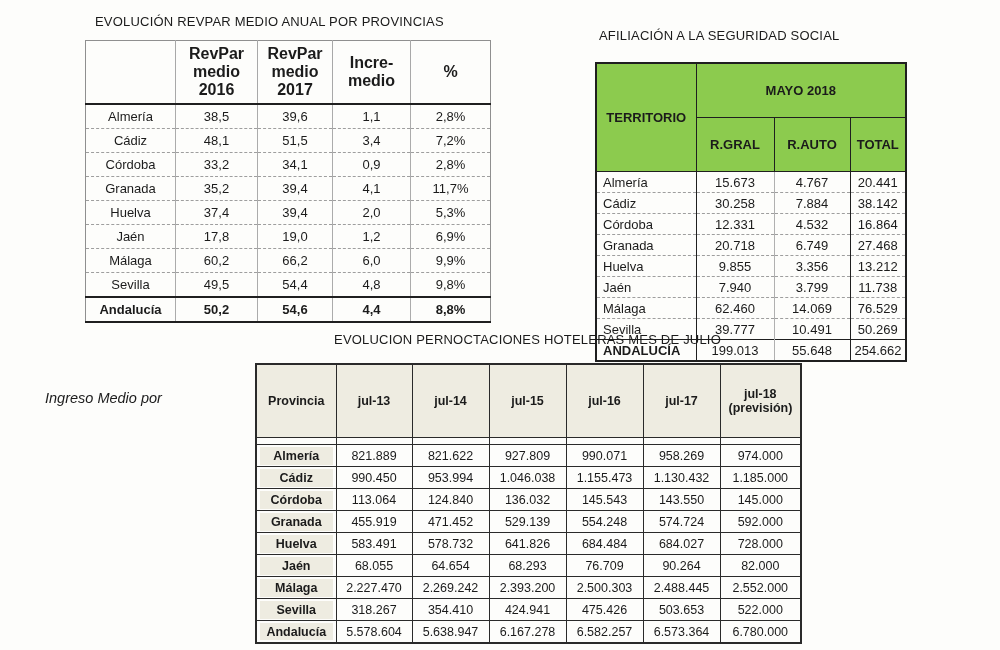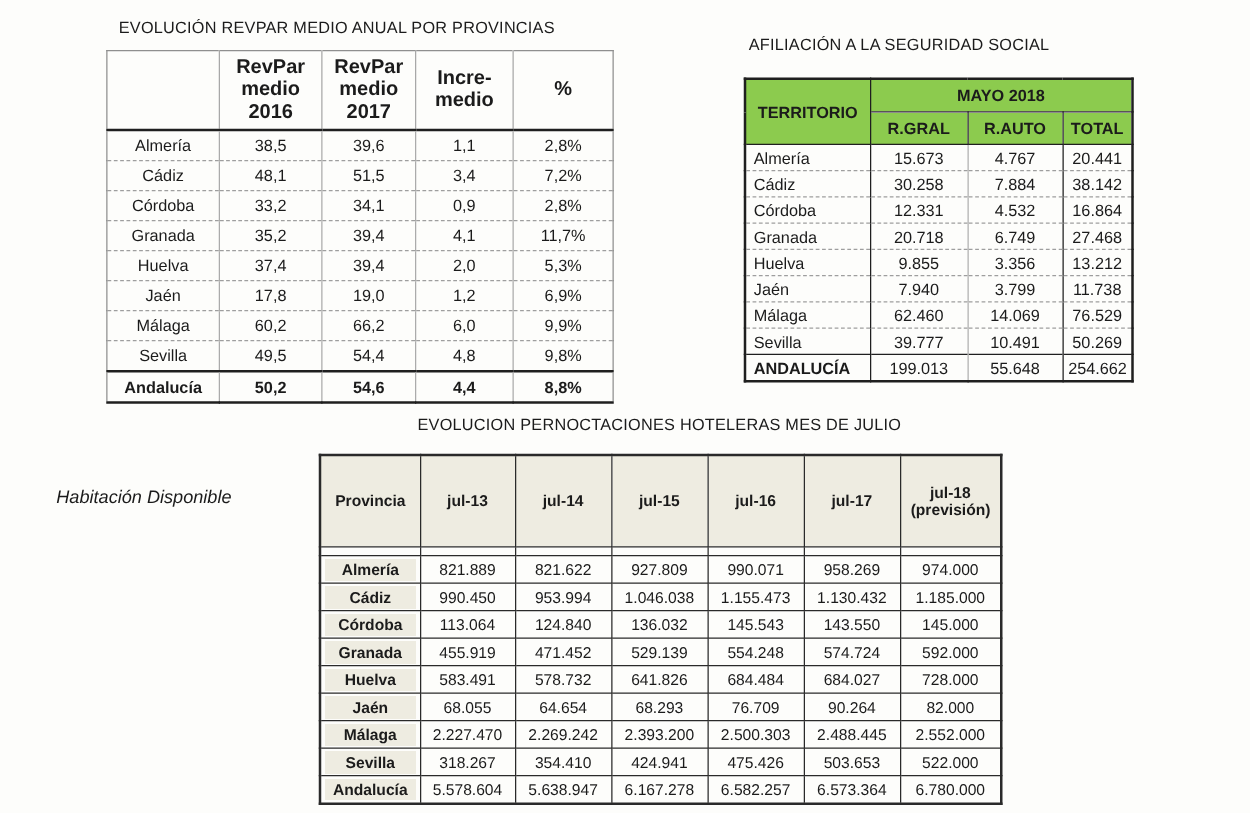--- a/index.html
+++ b/index.html
@@ -29,21 +29,21 @@
   }
   #revpar-table th:last-child, #revpar-table td:last-child { border-right:none; }
   #revpar-table tbody.total td { font-weight:bold; border-top:2.5px solid #1f1f1f; border-bottom:none; }
 
   
   #afiliacion-title { left:599px; top:28px; }
   #afiliacion-table-wrap { left:595px; top:62px; }
   #afiliacion-table { width:310px; border:2px solid #1f1f1f; }
   #afiliacion-table th {
     background:var(--green_header,#8CCB4E); font-size:13px; font-weight:bold;
-    text-align:center; vertical-align:middle; height:19px; padding:3px 2px;
+    text-align:center; vertical-align:middle; height:19px; padding:17px 2px;
     border:1.5px solid #1f1f1f;
   }
   #afiliacion-table td {
     font-size:13px; text-align:center; height:15px; padding:2.5px 4px;
     border-right:1px solid #b0b0b0; border-bottom:1px dashed #9e9e9e;
   }
   #afiliacion-table td:first-child { text-align:left; padding-left:6px; border-right:1.5px solid #1f1f1f; }
   #afiliacion-table td:last-child { font-weight:normal; border-right:none; }
   #afiliacion-table td:nth-child(3) { border-right:1.5px solid #1f1f1f;margin-left:33px; }
   #afiliacion-table tbody.total td { border-top:1.5px solid #1f1f1f; border-bottom:none; }
@@ -246,21 +246,21 @@
           <td>ANDALUCÍA</td>
           <td>199.013</td>
           <td>55.648</td>
           <td>254.662</td>
         </tr>
       </tbody>
   </table>
 </div>
 
 <div class="abs" id="revpar-note">
-  <div>Habitación Disponible</div>
+  <div>Ingreso Medio por</div>
 </div>
 
 <h2 class="tbl-title abs" id="pernoc-title">EVOLUCION PERNOCTACIONES HOTELERAS MES DE JULIO</h2>
 
 <div class="abs" id="pernoc-table-wrap">
   <table id="pernoc-table">
     <colgroup>
       <col style="width:80px">
         <col style="width:76px">
         <col style="width:77px">

